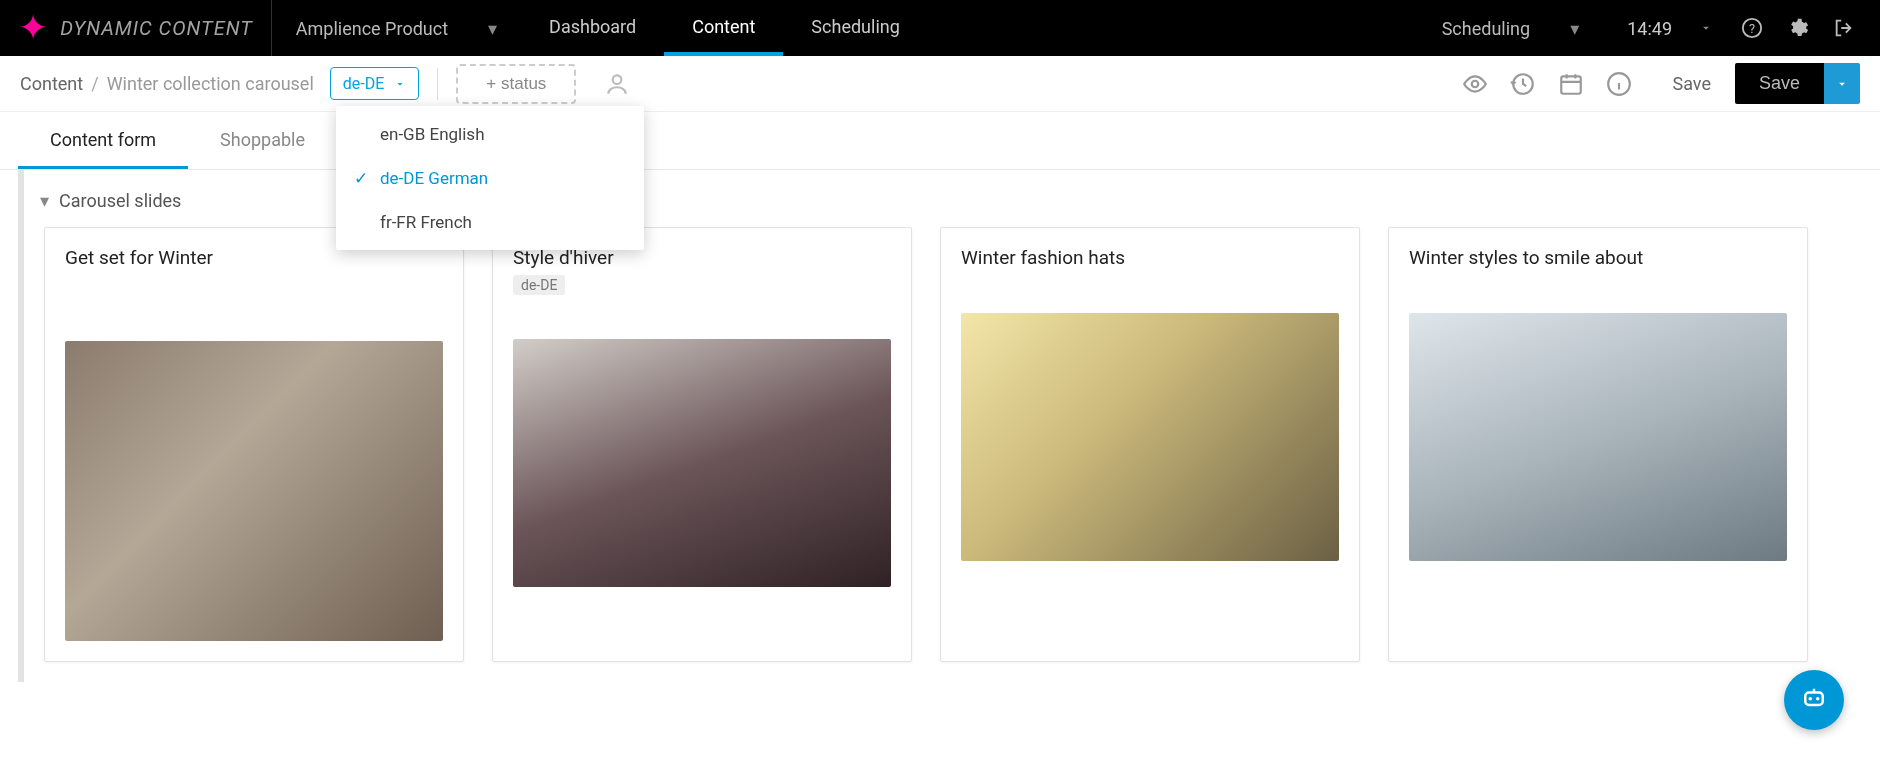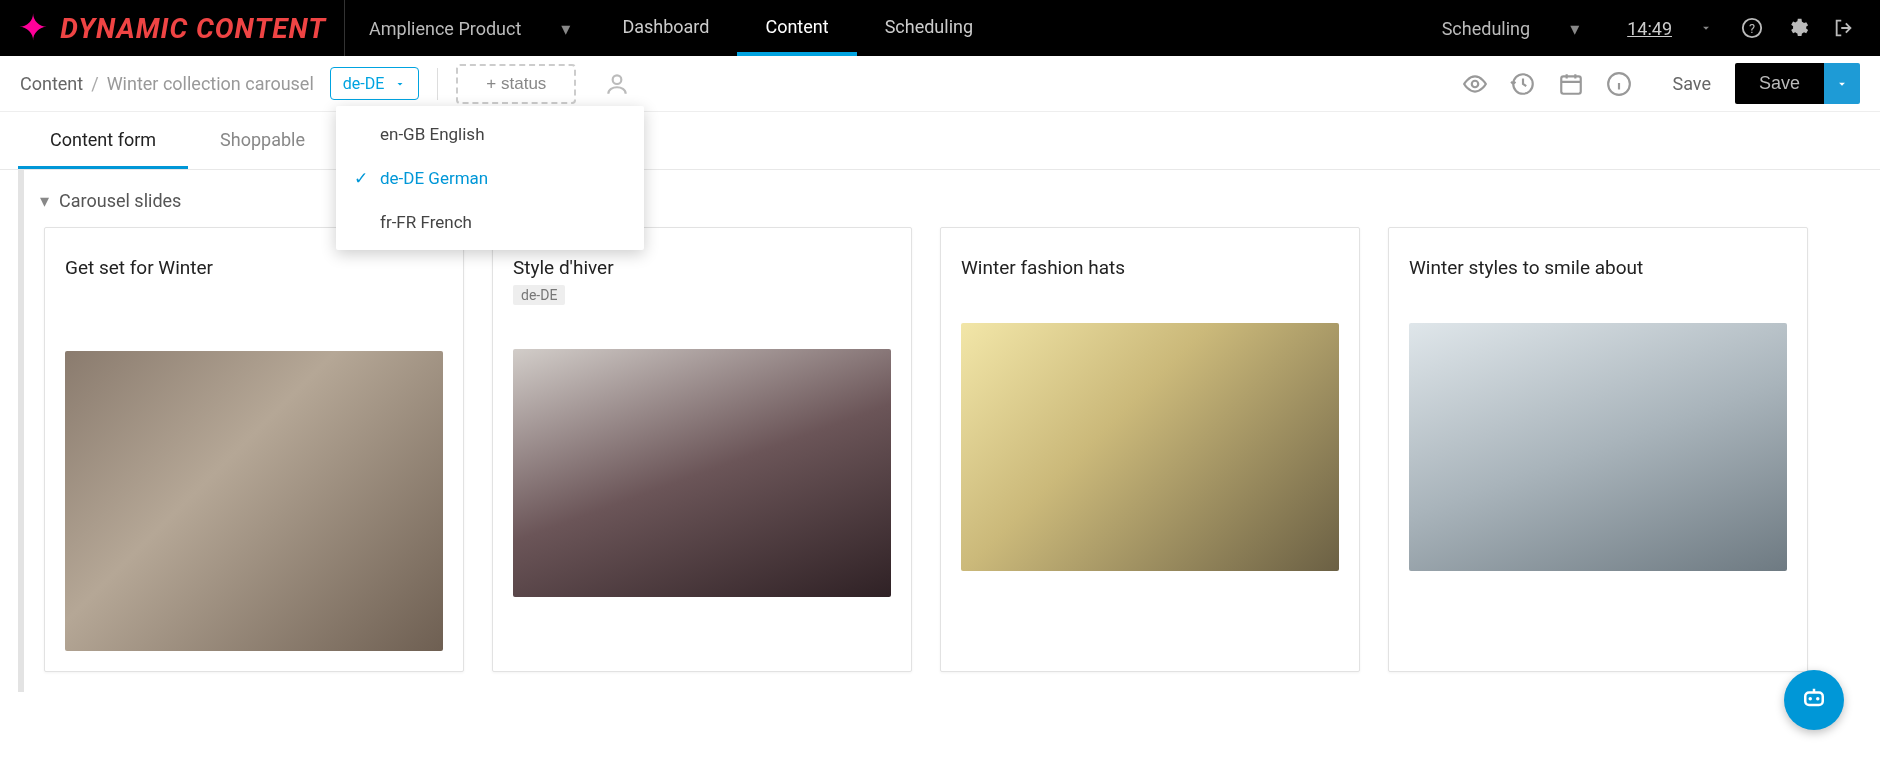--- a/index.html
+++ b/index.html
@@ -31,25 +31,25 @@
       height: 100%;
       border-right: 1px solid #333;
     }
     .logo-swirl {
       font-size: 36px;
       line-height: 1;
       color: #ff0099;
       margin-right: 12px;
     }
     .logo-text {
-      font-size: 28px;
-      font-weight: 700;
+      font-size: 20px;
+      font-weight: 400;
       letter-spacing: 1px;
       font-style: italic;
-      color: #ef4444;
+      color: #a3a3a3;
     }
     .hub-select {
       display: flex;
       align-items: center;
       padding: 5px 24px;
       height: 100%;
       color: #bbb;
       font-size: 18px;
       cursor: pointer;
     }
@@ -84,21 +84,21 @@
       padding: 0 24px;
       cursor: pointer;
     }
     .nav-right {
       display: flex;
       align-items: center;
       gap: 22px;
       padding: 0 24px;
       color: #ccc;
     }
-    .nav-time { font-size: 18px; text-decoration: underline; }
+    .nav-time { font-size: 18px; }
     .nav-icon {
       width: 24px;
       height: 24px;
       display: flex;
       align-items: center;
       justify-content: center;
       cursor: pointer;
     }
     
     
@@ -264,21 +264,21 @@
     .cards-row {
       display: flex;
       gap: 28px;
       padding: 0 12px 20px 12px;
     }
     .card {
       width: 420px;
       border: 1px solid #e2e2e2;
       border-radius: 2px;
       box-shadow: 0 1px 3px rgba(0,0,0,0.05);
-      padding: 28px 20px 20px 20px;
+      padding: 18px 20px 20px 20px;
       background: #fff;
     }
     .card-title {
       font-size: 19px;
       color: #222;
     }
     .card-badge {
       display: inline-block;
       background: #eee;
       color: #777;

